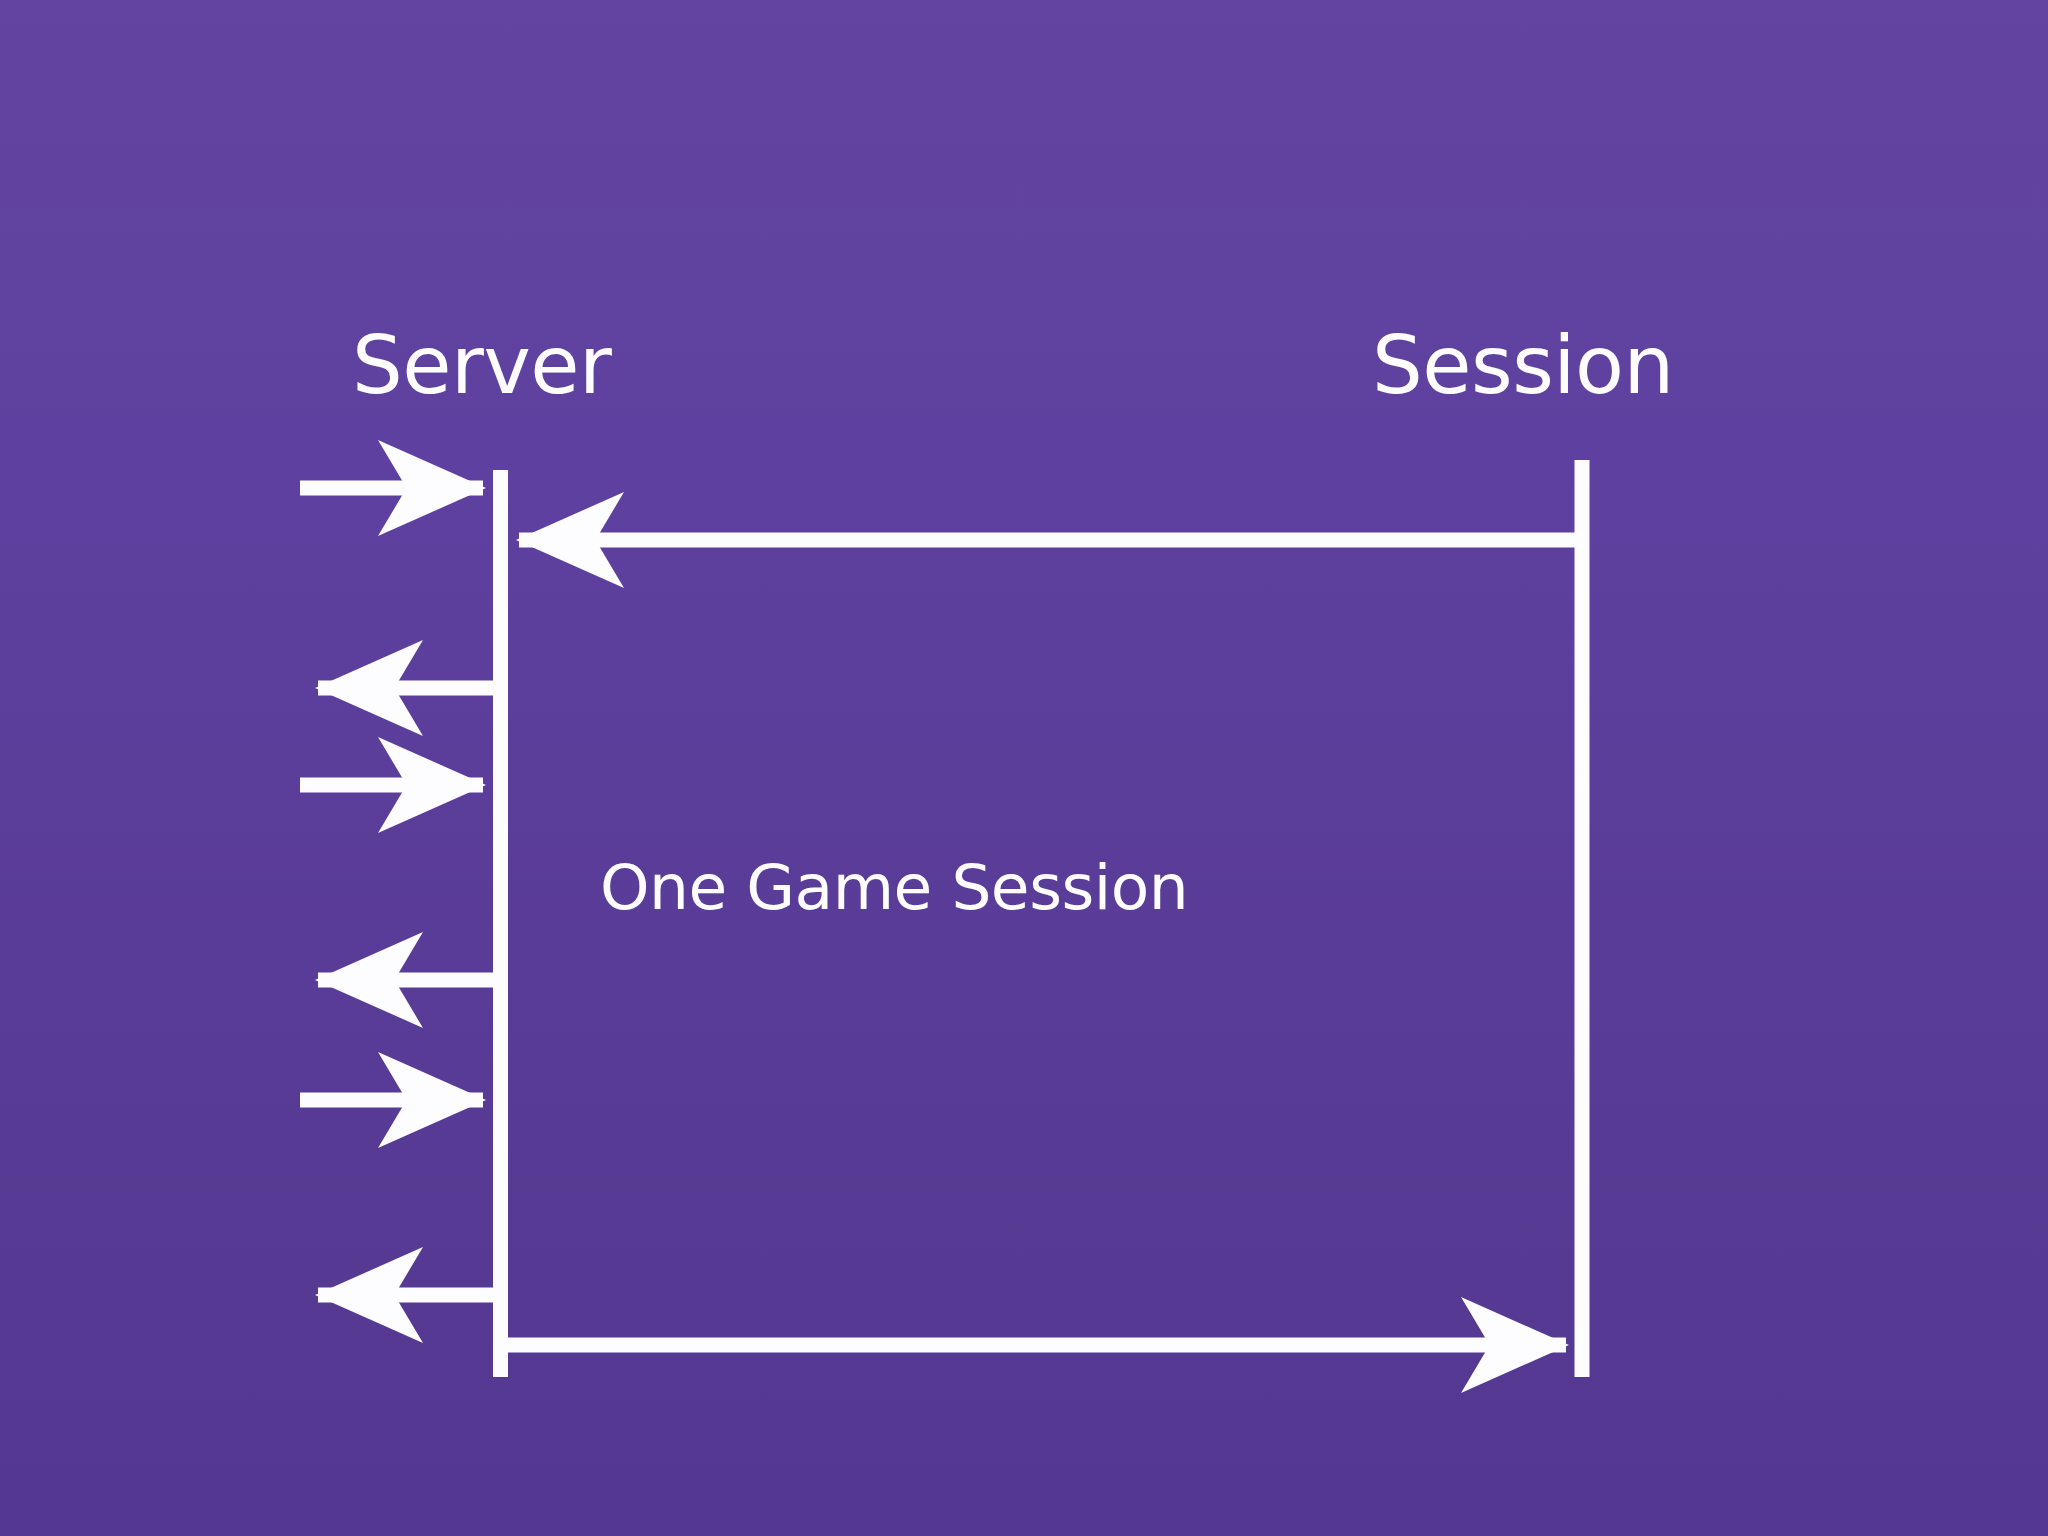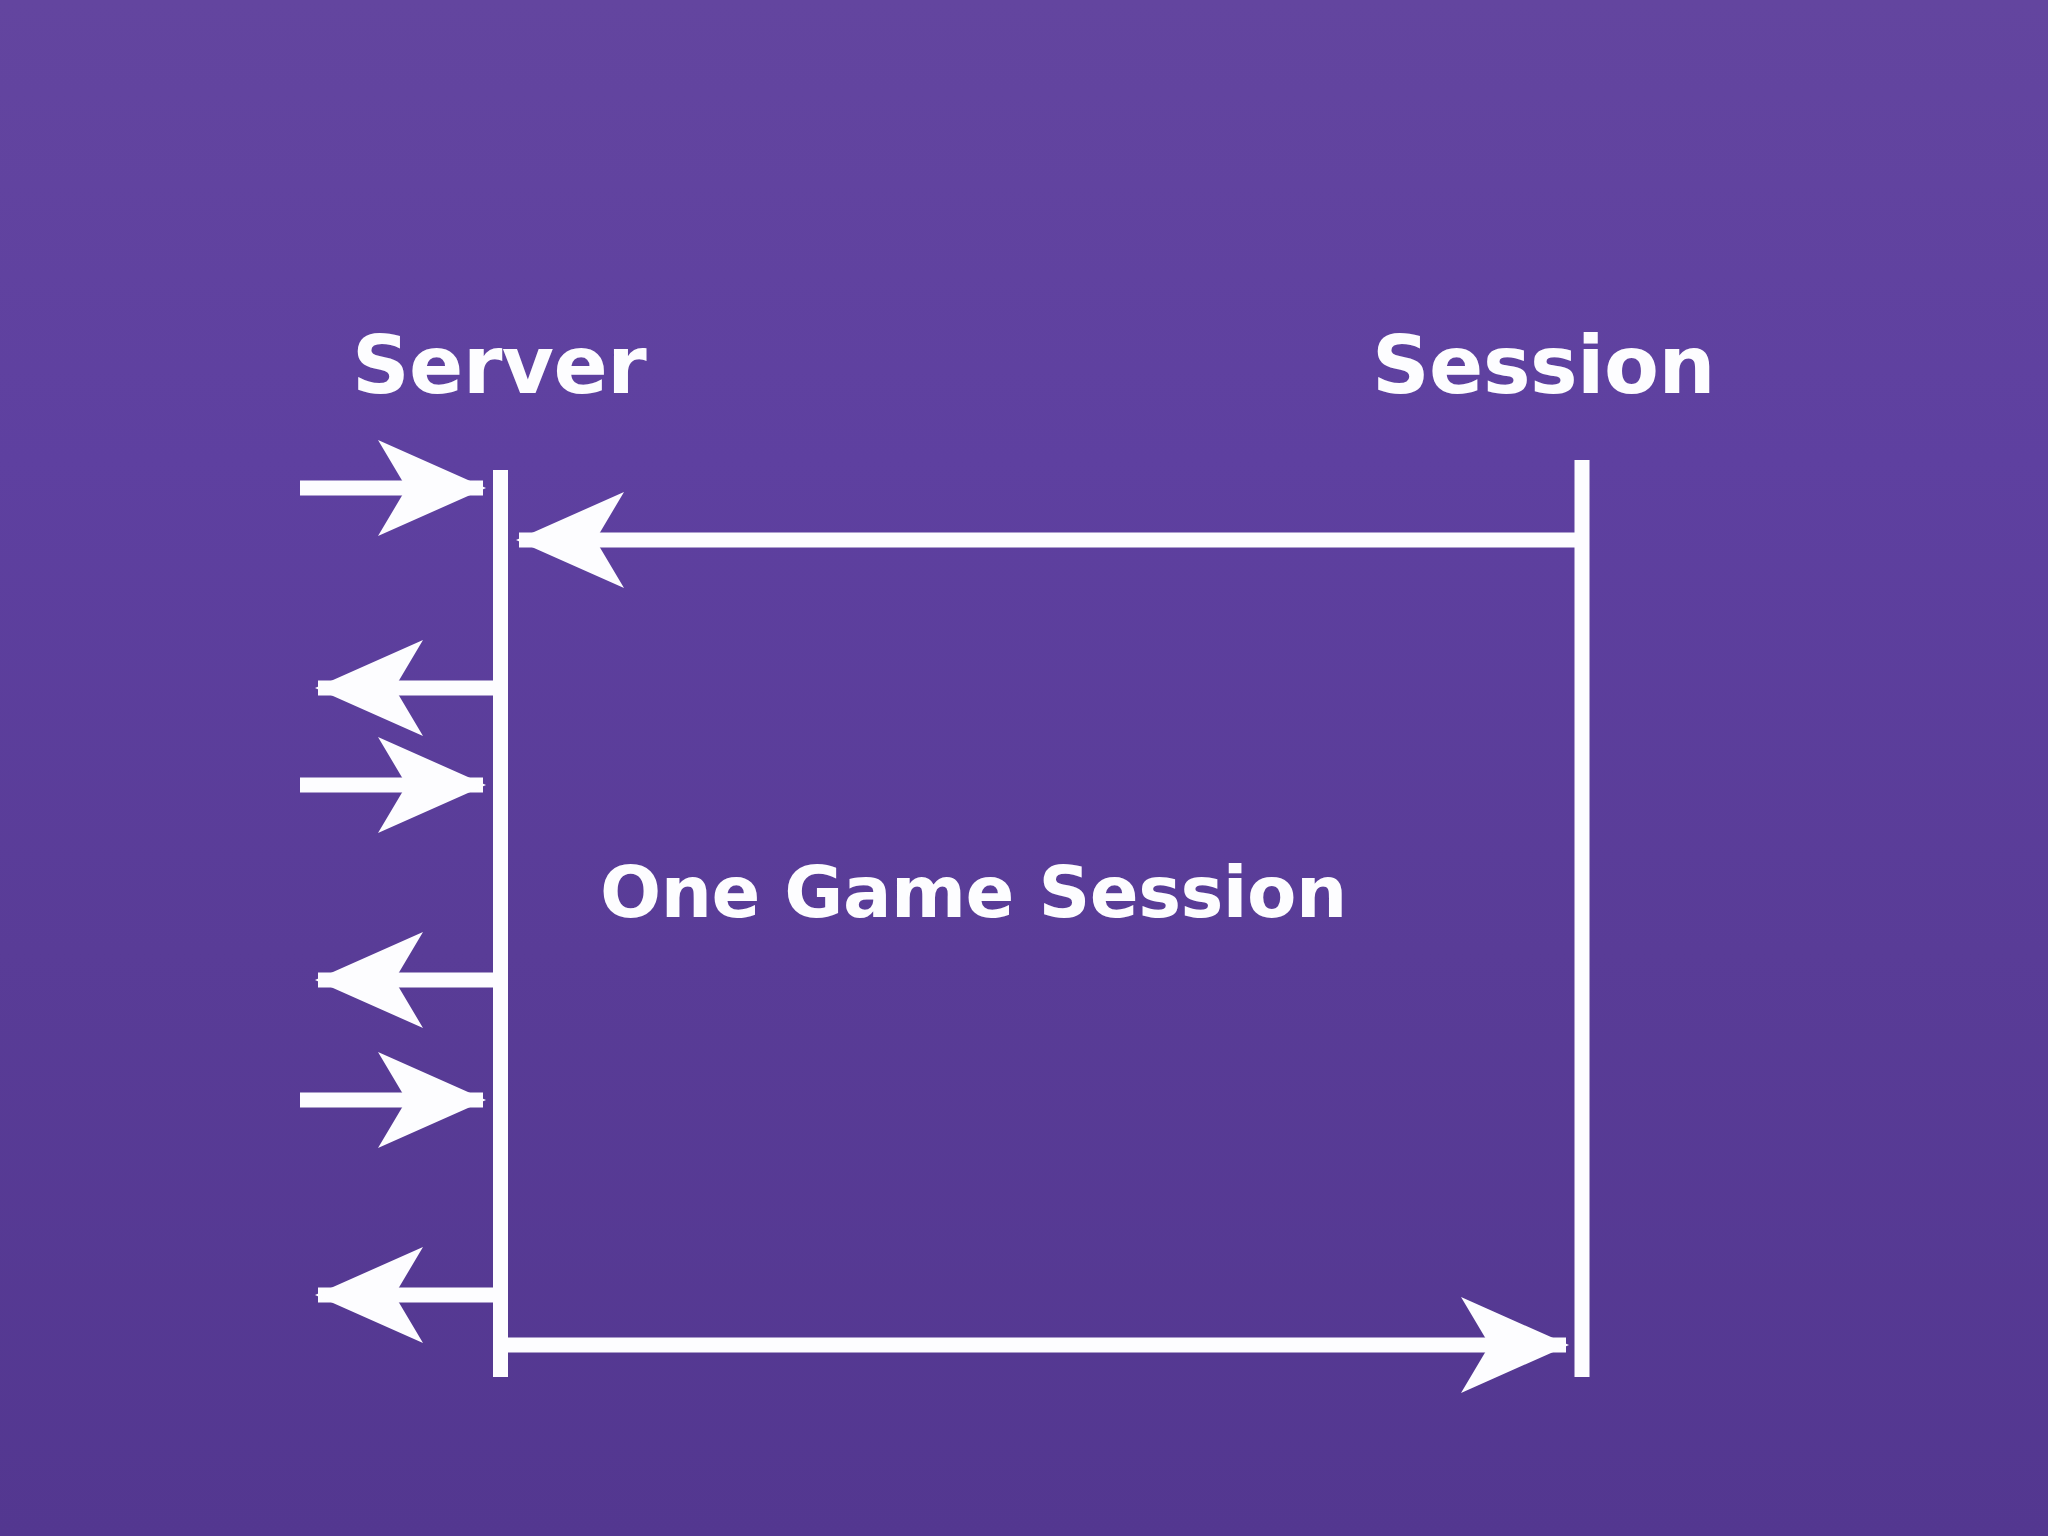--- a/index.html
+++ b/index.html
@@ -22,41 +22,41 @@
     position: absolute;
     inset: 0;
     width: 2048px;
     height: 1536px;
     display: block;
   }
   .lbl {
     position: absolute;
     color: #fdfdff;
     font-family: "DejaVu Sans", "Liberation Sans", sans-serif;
-    font-weight: 700;
+    font-weight: 400;
     white-space: nowrap;
     letter-spacing: -0.5px;
     text-align: center;
   }
   #label-server {
     left: 352px;
     top: 326px;
     font-size: 80px;
     line-height: 1;
   }
   #label-database {
     left: 1372px;
     top: 326px;
     font-size: 80px;
     line-height: 1;
   }
   #label-session {
     left: 600px;
     top: 856px;
-    font-size: 72px;
+    font-size: 63px;
     line-height: 1;
   }
 </style>
 </head>
 <body>
 
 <div id="slide">
 
   <svg id="diagram" viewBox="0 0 2048 1536" xmlns="http://www.w3.org/2000/svg">
 

